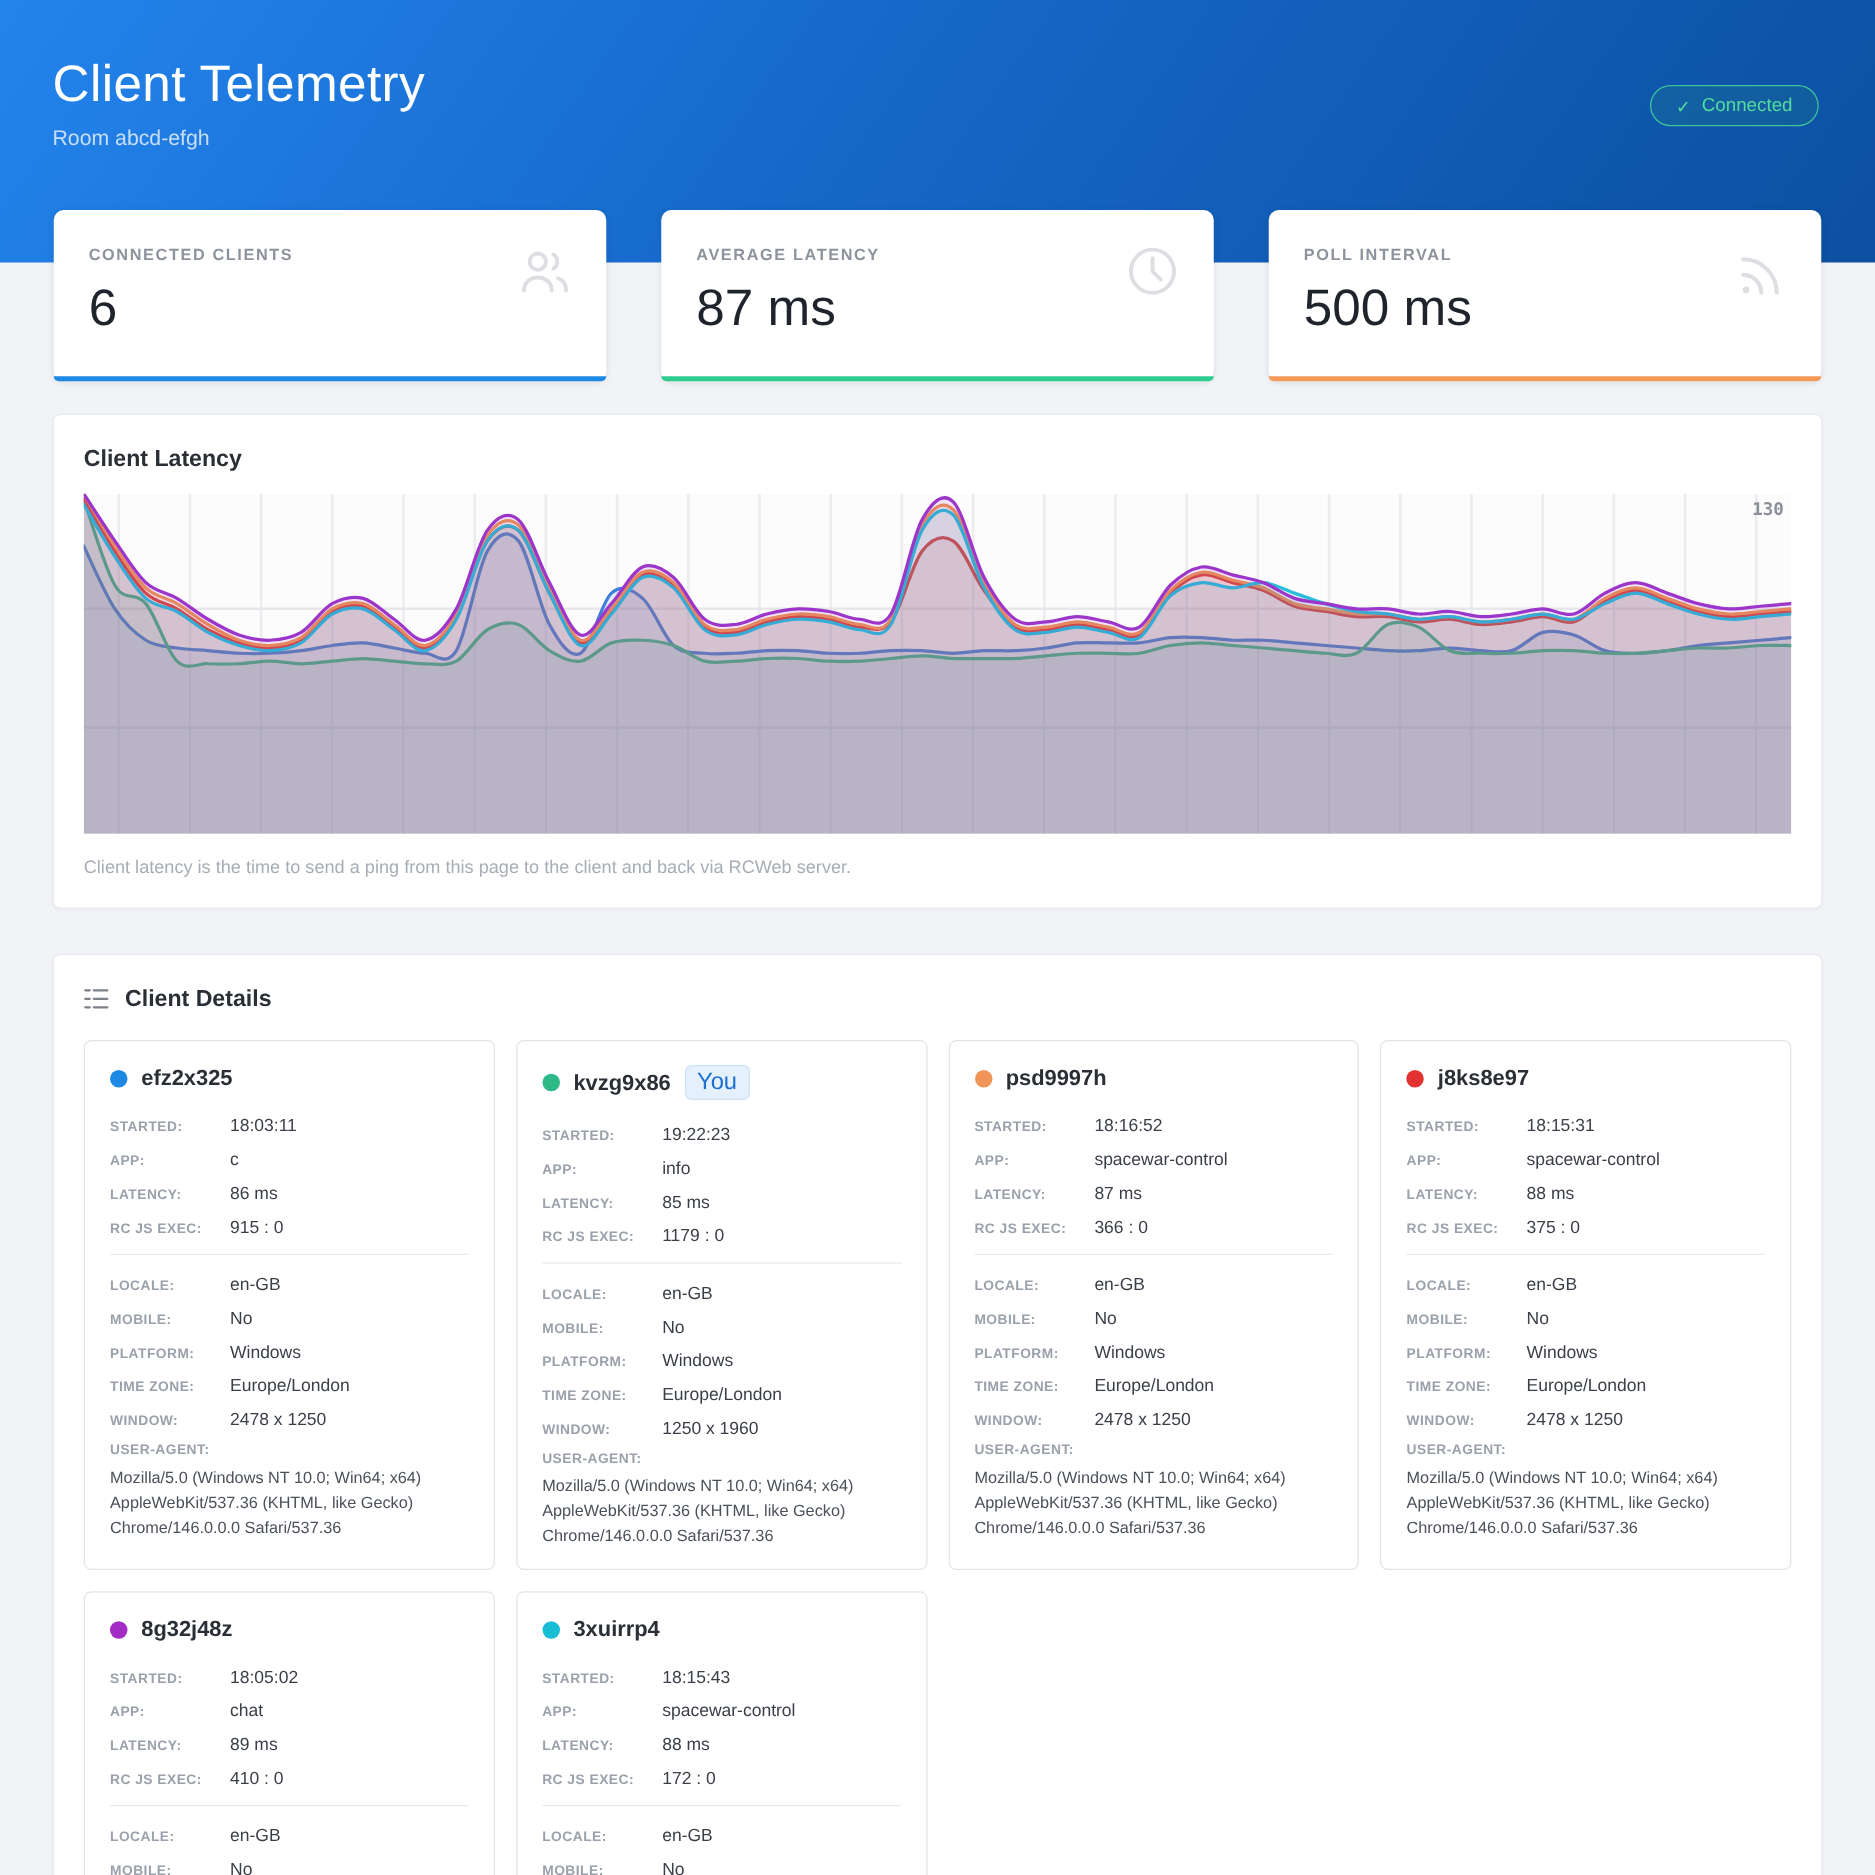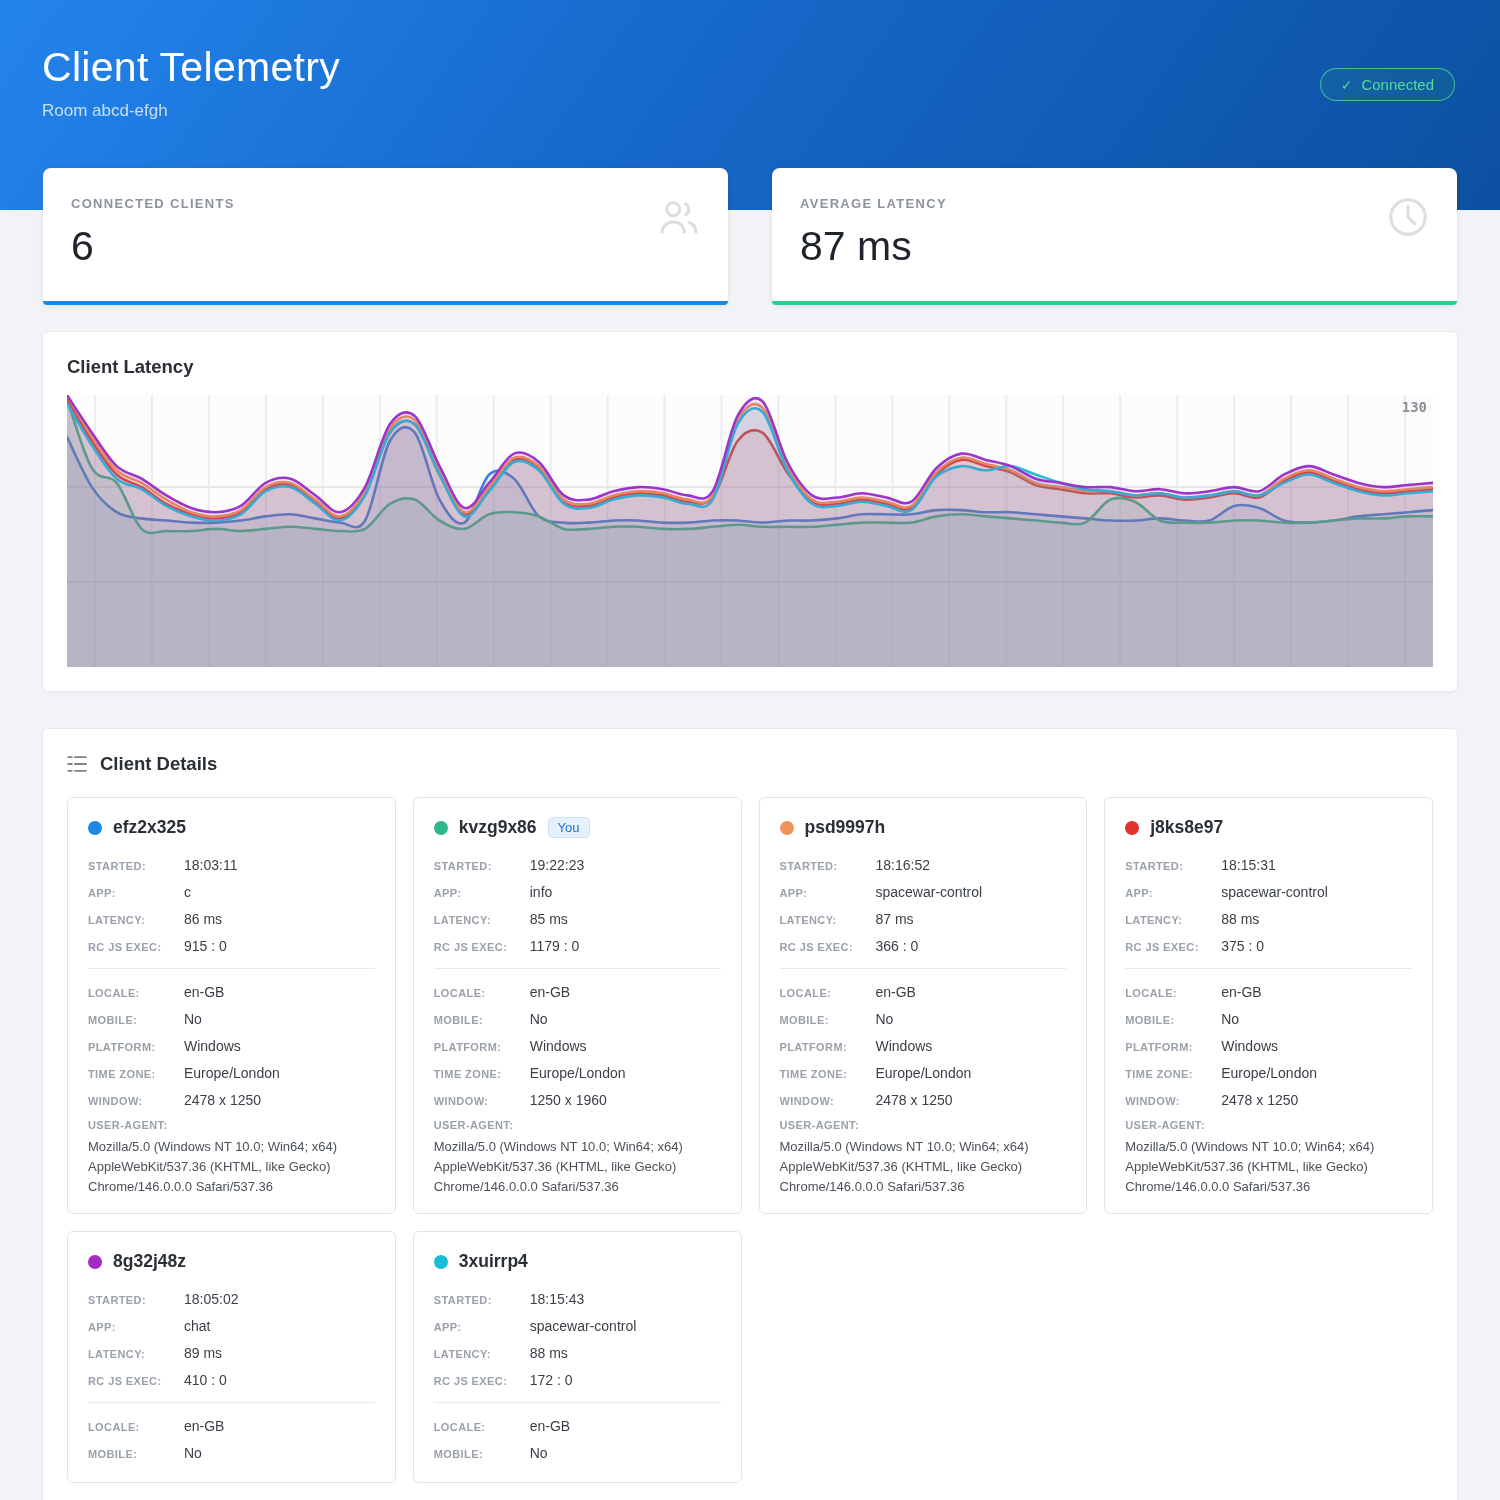--- a/index.html
+++ b/index.html
@@ -66,21 +66,21 @@
   .list-icon svg{ width:100%; height:100%; }
   .client-grid{ display:grid; grid-template-columns:repeat(4,1fr); gap:17px; margin-top:22px; }
   .client-card{
     border:1px solid #e1e4e9; border-radius:6px; background:#fff;
     padding:19px 20px 16px;
   }
   .client-head{ display:flex; align-items:center; gap:11px; margin-bottom:13px; }
   .dot{ width:14px; height:14px; border-radius:50%; flex:none; }
   .client-name{ font-size:17.5px; font-weight:700; color:#2a2e35; }
   .you-badge{
-    font-size:13px; color:#1d6fd1; background:#e4f0fc;
+    font-size:19px; color:#1d6fd1; background:#e4f0fc;
     border:1px solid #cfe3f8; border-radius:5px; padding:2px 9px;
   }
   .crow{ display:flex; align-items:baseline; padding:5.5px 0; }
   .crow-label{ width:96px; flex:none; font-size:11px; font-weight:700; color:#9aa1ab; letter-spacing:.4px; }
   .crow-value{ font-size:14px; color:#3a3f47; }
   .divider{ border:none; border-top:1px solid #e8eaee; margin:9px 0; }
   .ua-label{ font-size:11px; font-weight:700; color:#9aa1ab; letter-spacing:.4px; padding:6px 0 2px; }
   .ua-text{ font-size:13px; color:#4b5159; line-height:1.55; margin-top:4px; }
 </style>
 </head>
@@ -108,20 +108,31 @@
       </svg>
     </span>
   </div>
   <div class="stat-card" style="--accent:#2ecc8f">
     <div class="stat-label">AVERAGE LATENCY</div>
     <div class="stat-value">87 ms</div>
     <span class="stat-icon">
       <svg viewBox="0 0 24 24" fill="none" stroke="currentColor" stroke-width="1.6" stroke-linecap="round">
         <circle cx="12" cy="12" r="9"></circle>
           <path d="M12 6.5V12l3.5 3.5"></path>
+      </svg>
+    </span>
+  </div>
+  <div class="stat-card" style="--accent:#f59a58">
+    <div class="stat-label">POLL INTERVAL</div>
+    <div class="stat-value">500 ms</div>
+    <span class="stat-icon">
+      <svg viewBox="0 0 24 24" fill="none" stroke="currentColor" stroke-width="1.7" stroke-linecap="round">
+        <path d="M5 13.5a7.5 7.5 0 0 1 7.5 7.5"></path>
+          <path d="M5 7a14 14 0 0 1 14 14"></path>
+        <circle cx="6.2" cy="19.8" r="1.4" fill="currentColor" stroke="none"></circle>
       </svg>
     </span>
   </div>
 </div>
 
 <div class="panel">
   <div class="panel-title">Client Latency</div>
   <div class="chart-wrap">
     <svg id="latency-chart" preserveAspectRatio="none" viewBox="0 0 1367 272">
         <rect x="0" y="0" width="1367" height="272" fill="#fcfcfd"></rect>
@@ -159,20 +170,21 @@
         <path d="M0.0,4.2C4.1,11.2 16.6,33.5 24.9,46.0C33.1,58.6 41.4,71.8 49.7,79.5C58.0,87.2 66.3,87.2 74.6,92.1C82.8,96.9 91.1,104.3 99.4,108.8C107.7,113.3 116.0,116.8 124.3,119.3C132.6,121.7 140.8,123.8 149.1,123.4C157.4,123.1 165.7,122.1 174.0,117.2C182.3,112.3 190.6,98.7 198.8,94.2C207.1,89.6 215.4,87.9 223.7,90.0C232.0,92.1 240.3,101.1 248.5,106.7C256.8,112.3 265.1,124.8 273.4,123.4C281.7,122.1 290.0,112.6 298.3,98.3C306.5,84.0 314.8,49.2 323.1,37.7C331.4,26.2 339.7,22.3 348.0,29.3C356.2,36.3 364.5,64.5 372.8,79.5C381.1,94.5 389.4,116.8 397.7,119.3C406.0,121.7 414.2,103.2 422.5,94.2C430.8,85.1 439.1,68.3 447.4,64.9C455.7,61.4 464.0,66.3 472.2,73.2C480.5,80.2 488.8,100.4 497.1,106.7C505.4,113.0 513.7,111.6 521.9,110.9C530.2,110.2 538.5,104.6 546.8,102.5C555.1,100.4 563.4,98.7 571.7,98.3C579.9,98.0 588.2,99.0 596.5,100.4C604.8,101.8 613.1,106.4 621.4,106.7C629.6,107.1 637.9,112.6 646.2,102.5C654.5,92.4 662.8,56.8 671.1,46.0C679.4,35.2 687.6,32.4 695.9,37.7C704.2,42.9 712.5,65.9 720.8,77.4C729.1,88.9 737.4,101.5 745.6,106.7C753.9,111.9 762.2,109.1 770.5,108.8C778.8,108.5 787.1,104.6 795.3,104.6C803.6,104.6 811.9,107.4 820.2,108.8C828.5,110.2 836.8,117.9 845.1,113.0C853.3,108.1 861.6,87.5 869.9,79.5C878.2,71.5 886.5,66.3 894.8,64.9C903.0,63.5 911.3,69.0 919.6,71.1C927.9,73.2 936.2,74.3 944.5,77.4C952.8,80.6 961.0,87.2 969.3,90.0C977.6,92.8 985.9,92.8 994.2,94.2C1002.5,95.5 1010.8,97.6 1019.0,98.3C1027.3,99.0 1035.6,97.6 1043.9,98.3C1052.2,99.0 1060.5,102.2 1068.7,102.5C1077.0,102.9 1085.3,100.1 1093.6,100.4C1101.9,100.8 1110.2,104.3 1118.5,104.6C1126.7,105.0 1135.0,103.6 1143.3,102.5C1151.6,101.5 1159.9,98.3 1168.2,98.3C1176.4,98.3 1184.7,104.6 1193.0,102.5C1201.3,100.4 1209.6,90.0 1217.9,85.8C1226.2,81.6 1234.4,77.4 1242.7,77.4C1251.0,77.4 1259.3,83.0 1267.6,85.8C1275.9,88.6 1284.2,92.1 1292.4,94.2C1300.7,96.2 1309.0,98.0 1317.3,98.3C1325.6,98.7 1333.9,96.9 1342.1,96.2C1350.4,95.5 1362.9,94.5 1367.0,94.2" fill="none" stroke="#d6403c" stroke-width="2.6" stroke-linejoin="round" stroke-linecap="round"></path>
         <path d="M0.0,0.0C4.1,7.0 16.6,29.3 24.9,41.8C33.1,54.4 41.4,67.7 49.7,75.3C58.0,83.0 66.3,83.0 74.6,87.9C82.8,92.8 91.1,99.7 99.4,104.6C107.7,109.5 116.0,114.4 124.3,117.2C132.6,120.0 140.8,121.7 149.1,121.4C157.4,121.0 165.7,120.0 174.0,115.1C182.3,110.2 190.6,96.6 198.8,92.1C207.1,87.5 215.4,85.8 223.7,87.9C232.0,90.0 240.3,99.0 248.5,104.6C256.8,110.2 265.1,122.7 273.4,121.4C281.7,120.0 290.0,110.9 298.3,96.2C306.5,81.6 314.8,45.3 323.1,33.5C331.4,21.6 339.7,18.1 348.0,25.1C356.2,32.1 364.5,60.0 372.8,75.3C381.1,90.7 389.4,114.4 397.7,117.2C406.0,120.0 414.2,101.1 422.5,92.1C430.8,83.0 439.1,66.3 447.4,62.8C455.7,59.3 464.0,64.2 472.2,71.1C480.5,78.1 488.8,98.3 497.1,104.6C505.4,110.9 513.7,109.5 521.9,108.8C530.2,108.1 538.5,102.5 546.8,100.4C555.1,98.3 563.4,96.6 571.7,96.2C579.9,95.9 588.2,96.9 596.5,98.3C604.8,99.7 613.1,104.3 621.4,104.6C629.6,105.0 637.9,113.7 646.2,100.4C654.5,87.2 662.8,39.8 671.1,25.1C679.4,10.5 687.6,4.9 695.9,12.6C704.2,20.2 712.5,55.8 720.8,71.1C729.1,86.5 737.4,98.7 745.6,104.6C753.9,110.5 762.2,107.1 770.5,106.7C778.8,106.4 787.1,102.5 795.3,102.5C803.6,102.5 811.9,105.3 820.2,106.7C828.5,108.1 836.8,115.8 845.1,110.9C853.3,106.0 861.6,85.4 869.9,77.4C878.2,69.4 886.5,64.2 894.8,62.8C903.0,61.4 911.3,67.0 919.6,69.0C927.9,71.1 936.2,72.2 944.5,75.3C952.8,78.5 961.0,85.1 969.3,87.9C977.6,90.7 985.9,90.7 994.2,92.1C1002.5,93.5 1010.8,95.5 1019.0,96.2C1027.3,96.9 1035.6,95.5 1043.9,96.2C1052.2,96.9 1060.5,100.1 1068.7,100.4C1077.0,100.8 1085.3,98.0 1093.6,98.3C1101.9,98.7 1110.2,102.2 1118.5,102.5C1126.7,102.9 1135.0,101.5 1143.3,100.4C1151.6,99.4 1159.9,96.2 1168.2,96.2C1176.4,96.2 1184.7,102.5 1193.0,100.4C1201.3,98.3 1209.6,87.9 1217.9,83.7C1226.2,79.5 1234.4,75.3 1242.7,75.3C1251.0,75.3 1259.3,80.9 1267.6,83.7C1275.9,86.5 1284.2,90.0 1292.4,92.1C1300.7,94.2 1309.0,95.9 1317.3,96.2C1325.6,96.6 1333.9,94.9 1342.1,94.2C1350.4,93.5 1362.9,92.4 1367.0,92.1 L1367,272 L0,272 Z" fill="#ef9455" fill-opacity="0.12" stroke="none"></path>
         <path d="M0.0,0.0C4.1,7.0 16.6,29.3 24.9,41.8C33.1,54.4 41.4,67.7 49.7,75.3C58.0,83.0 66.3,83.0 74.6,87.9C82.8,92.8 91.1,99.7 99.4,104.6C107.7,109.5 116.0,114.4 124.3,117.2C132.6,120.0 140.8,121.7 149.1,121.4C157.4,121.0 165.7,120.0 174.0,115.1C182.3,110.2 190.6,96.6 198.8,92.1C207.1,87.5 215.4,85.8 223.7,87.9C232.0,90.0 240.3,99.0 248.5,104.6C256.8,110.2 265.1,122.7 273.4,121.4C281.7,120.0 290.0,110.9 298.3,96.2C306.5,81.6 314.8,45.3 323.1,33.5C331.4,21.6 339.7,18.1 348.0,25.1C356.2,32.1 364.5,60.0 372.8,75.3C381.1,90.7 389.4,114.4 397.7,117.2C406.0,120.0 414.2,101.1 422.5,92.1C430.8,83.0 439.1,66.3 447.4,62.8C455.7,59.3 464.0,64.2 472.2,71.1C480.5,78.1 488.8,98.3 497.1,104.6C505.4,110.9 513.7,109.5 521.9,108.8C530.2,108.1 538.5,102.5 546.8,100.4C555.1,98.3 563.4,96.6 571.7,96.2C579.9,95.9 588.2,96.9 596.5,98.3C604.8,99.7 613.1,104.3 621.4,104.6C629.6,105.0 637.9,113.7 646.2,100.4C654.5,87.2 662.8,39.8 671.1,25.1C679.4,10.5 687.6,4.9 695.9,12.6C704.2,20.2 712.5,55.8 720.8,71.1C729.1,86.5 737.4,98.7 745.6,104.6C753.9,110.5 762.2,107.1 770.5,106.7C778.8,106.4 787.1,102.5 795.3,102.5C803.6,102.5 811.9,105.3 820.2,106.7C828.5,108.1 836.8,115.8 845.1,110.9C853.3,106.0 861.6,85.4 869.9,77.4C878.2,69.4 886.5,64.2 894.8,62.8C903.0,61.4 911.3,67.0 919.6,69.0C927.9,71.1 936.2,72.2 944.5,75.3C952.8,78.5 961.0,85.1 969.3,87.9C977.6,90.7 985.9,90.7 994.2,92.1C1002.5,93.5 1010.8,95.5 1019.0,96.2C1027.3,96.9 1035.6,95.5 1043.9,96.2C1052.2,96.9 1060.5,100.1 1068.7,100.4C1077.0,100.8 1085.3,98.0 1093.6,98.3C1101.9,98.7 1110.2,102.2 1118.5,102.5C1126.7,102.9 1135.0,101.5 1143.3,100.4C1151.6,99.4 1159.9,96.2 1168.2,96.2C1176.4,96.2 1184.7,102.5 1193.0,100.4C1201.3,98.3 1209.6,87.9 1217.9,83.7C1226.2,79.5 1234.4,75.3 1242.7,75.3C1251.0,75.3 1259.3,80.9 1267.6,83.7C1275.9,86.5 1284.2,90.0 1292.4,92.1C1300.7,94.2 1309.0,95.9 1317.3,96.2C1325.6,96.6 1333.9,94.9 1342.1,94.2C1350.4,93.5 1362.9,92.4 1367.0,92.1" fill="none" stroke="#ef9455" stroke-width="2.6" stroke-linejoin="round" stroke-linecap="round"></path>
         <path d="M0.0,8.4C4.1,15.3 16.6,37.7 24.9,50.2C33.1,62.8 41.4,76.4 49.7,83.7C58.0,91.0 66.3,89.6 74.6,94.2C82.8,98.7 91.1,106.4 99.4,110.9C107.7,115.4 116.0,118.9 124.3,121.4C132.6,123.8 140.8,125.9 149.1,125.5C157.4,125.2 165.7,124.1 174.0,119.3C182.3,114.4 190.6,100.8 198.8,96.2C207.1,91.7 215.4,90.0 223.7,92.1C232.0,94.2 240.3,103.2 248.5,108.8C256.8,114.4 265.1,126.9 273.4,125.5C281.7,124.1 290.0,115.1 298.3,100.4C306.5,85.8 314.8,49.5 323.1,37.7C331.4,25.8 339.7,22.3 348.0,29.3C356.2,36.3 364.5,64.2 372.8,79.5C381.1,94.9 389.4,118.6 397.7,121.4C406.0,124.1 414.2,105.3 422.5,96.2C430.8,87.2 439.1,70.4 447.4,67.0C455.7,63.5 464.0,68.3 472.2,75.3C480.5,82.3 488.8,102.5 497.1,108.8C505.4,115.1 513.7,113.7 521.9,113.0C530.2,112.3 538.5,106.7 546.8,104.6C555.1,102.5 563.4,100.8 571.7,100.4C579.9,100.1 588.2,101.1 596.5,102.5C604.8,103.9 613.1,108.5 621.4,108.8C629.6,109.1 637.9,117.9 646.2,104.6C654.5,91.4 662.8,43.9 671.1,29.3C679.4,14.6 687.6,9.1 695.9,16.7C704.2,24.4 712.5,60.0 720.8,75.3C729.1,90.7 737.4,102.9 745.6,108.8C753.9,114.7 762.2,111.2 770.5,110.9C778.8,110.5 787.1,106.7 795.3,106.7C803.6,106.7 811.9,109.5 820.2,110.9C828.5,112.3 836.8,120.0 845.1,115.1C853.3,110.2 861.6,88.9 869.9,81.6C878.2,74.3 886.5,72.2 894.8,71.1C903.0,70.1 911.3,75.3 919.6,75.3C927.9,75.3 936.2,70.4 944.5,71.1C952.8,71.8 961.0,76.7 969.3,79.5C977.6,82.3 985.9,85.4 994.2,87.9C1002.5,90.3 1010.8,92.8 1019.0,94.2C1027.3,95.5 1035.6,95.2 1043.9,96.2C1052.2,97.3 1060.5,100.1 1068.7,100.4C1077.0,100.8 1085.3,98.0 1093.6,98.3C1101.9,98.7 1110.2,102.2 1118.5,102.5C1126.7,102.9 1135.0,101.5 1143.3,100.4C1151.6,99.4 1159.9,96.2 1168.2,96.2C1176.4,96.2 1184.7,101.8 1193.0,100.4C1201.3,99.0 1209.6,91.4 1217.9,87.9C1226.2,84.4 1234.4,79.5 1242.7,79.5C1251.0,79.5 1259.3,85.1 1267.6,87.9C1275.9,90.7 1284.2,94.2 1292.4,96.2C1300.7,98.3 1309.0,100.1 1317.3,100.4C1325.6,100.8 1333.9,99.0 1342.1,98.3C1350.4,97.6 1362.9,96.6 1367.0,96.2 L1367,272 L0,272 Z" fill="#27bcd8" fill-opacity="0.12" stroke="none"></path>
         <path d="M0.0,8.4C4.1,15.3 16.6,37.7 24.9,50.2C33.1,62.8 41.4,76.4 49.7,83.7C58.0,91.0 66.3,89.6 74.6,94.2C82.8,98.7 91.1,106.4 99.4,110.9C107.7,115.4 116.0,118.9 124.3,121.4C132.6,123.8 140.8,125.9 149.1,125.5C157.4,125.2 165.7,124.1 174.0,119.3C182.3,114.4 190.6,100.8 198.8,96.2C207.1,91.7 215.4,90.0 223.7,92.1C232.0,94.2 240.3,103.2 248.5,108.8C256.8,114.4 265.1,126.9 273.4,125.5C281.7,124.1 290.0,115.1 298.3,100.4C306.5,85.8 314.8,49.5 323.1,37.7C331.4,25.8 339.7,22.3 348.0,29.3C356.2,36.3 364.5,64.2 372.8,79.5C381.1,94.9 389.4,118.6 397.7,121.4C406.0,124.1 414.2,105.3 422.5,96.2C430.8,87.2 439.1,70.4 447.4,67.0C455.7,63.5 464.0,68.3 472.2,75.3C480.5,82.3 488.8,102.5 497.1,108.8C505.4,115.1 513.7,113.7 521.9,113.0C530.2,112.3 538.5,106.7 546.8,104.6C555.1,102.5 563.4,100.8 571.7,100.4C579.9,100.1 588.2,101.1 596.5,102.5C604.8,103.9 613.1,108.5 621.4,108.8C629.6,109.1 637.9,117.9 646.2,104.6C654.5,91.4 662.8,43.9 671.1,29.3C679.4,14.6 687.6,9.1 695.9,16.7C704.2,24.4 712.5,60.0 720.8,75.3C729.1,90.7 737.4,102.9 745.6,108.8C753.9,114.7 762.2,111.2 770.5,110.9C778.8,110.5 787.1,106.7 795.3,106.7C803.6,106.7 811.9,109.5 820.2,110.9C828.5,112.3 836.8,120.0 845.1,115.1C853.3,110.2 861.6,88.9 869.9,81.6C878.2,74.3 886.5,72.2 894.8,71.1C903.0,70.1 911.3,75.3 919.6,75.3C927.9,75.3 936.2,70.4 944.5,71.1C952.8,71.8 961.0,76.7 969.3,79.5C977.6,82.3 985.9,85.4 994.2,87.9C1002.5,90.3 1010.8,92.8 1019.0,94.2C1027.3,95.5 1035.6,95.2 1043.9,96.2C1052.2,97.3 1060.5,100.1 1068.7,100.4C1077.0,100.8 1085.3,98.0 1093.6,98.3C1101.9,98.7 1110.2,102.2 1118.5,102.5C1126.7,102.9 1135.0,101.5 1143.3,100.4C1151.6,99.4 1159.9,96.2 1168.2,96.2C1176.4,96.2 1184.7,101.8 1193.0,100.4C1201.3,99.0 1209.6,91.4 1217.9,87.9C1226.2,84.4 1234.4,79.5 1242.7,79.5C1251.0,79.5 1259.3,85.1 1267.6,87.9C1275.9,90.7 1284.2,94.2 1292.4,96.2C1300.7,98.3 1309.0,100.1 1317.3,100.4C1325.6,100.8 1333.9,99.0 1342.1,98.3C1350.4,97.6 1362.9,96.6 1367.0,96.2" fill="none" stroke="#27bcd8" stroke-width="2.6" stroke-linejoin="round" stroke-linecap="round"></path>
         <path d="M0.0,0.0C4.1,6.3 16.6,25.8 24.9,37.7C33.1,49.5 41.4,63.5 49.7,71.1C58.0,78.8 66.3,78.8 74.6,83.7C82.8,88.6 91.1,95.5 99.4,100.4C107.7,105.3 116.0,110.2 124.3,113.0C132.6,115.8 140.8,117.5 149.1,117.2C157.4,116.8 165.7,115.8 174.0,110.9C182.3,106.0 190.6,92.4 198.8,87.9C207.1,83.3 215.4,81.6 223.7,83.7C232.0,85.8 240.3,94.9 248.5,100.4C256.8,106.0 265.1,118.6 273.4,117.2C281.7,115.8 290.0,106.7 298.3,92.1C306.5,77.4 314.8,41.1 323.1,29.3C331.4,17.4 339.7,13.9 348.0,20.9C356.2,27.9 364.5,55.8 372.8,71.1C381.1,86.5 389.4,110.2 397.7,113.0C406.0,115.8 414.2,96.9 422.5,87.9C430.8,78.8 439.1,62.1 447.4,58.6C455.7,55.1 464.0,60.0 472.2,67.0C480.5,73.9 488.8,94.2 497.1,100.4C505.4,106.7 513.7,105.3 521.9,104.6C530.2,103.9 538.5,98.3 546.8,96.2C555.1,94.2 563.4,92.4 571.7,92.1C579.9,91.7 588.2,92.8 596.5,94.2C604.8,95.5 613.1,100.1 621.4,100.4C629.6,100.8 637.9,109.5 646.2,96.2C654.5,83.0 662.8,35.9 671.1,20.9C679.4,5.9 687.6,-1.4 695.9,6.3C704.2,13.9 712.5,51.3 720.8,67.0C729.1,82.6 737.4,94.5 745.6,100.4C753.9,106.4 762.2,102.9 770.5,102.5C778.8,102.2 787.1,98.3 795.3,98.3C803.6,98.3 811.9,101.1 820.2,102.5C828.5,103.9 836.8,111.6 845.1,106.7C853.3,101.8 861.6,81.3 869.9,73.2C878.2,65.2 886.5,60.0 894.8,58.6C903.0,57.2 911.3,62.8 919.6,64.9C927.9,67.0 936.2,68.0 944.5,71.1C952.8,74.3 961.0,80.9 969.3,83.7C977.6,86.5 985.9,86.5 994.2,87.9C1002.5,89.3 1010.8,91.4 1019.0,92.1C1027.3,92.8 1035.6,91.4 1043.9,92.1C1052.2,92.8 1060.5,95.9 1068.7,96.2C1077.0,96.6 1085.3,93.8 1093.6,94.2C1101.9,94.5 1110.2,98.0 1118.5,98.3C1126.7,98.7 1135.0,97.3 1143.3,96.2C1151.6,95.2 1159.9,92.1 1168.2,92.1C1176.4,92.1 1184.7,98.3 1193.0,96.2C1201.3,94.2 1209.6,83.7 1217.9,79.5C1226.2,75.3 1234.4,71.1 1242.7,71.1C1251.0,71.1 1259.3,76.7 1267.6,79.5C1275.9,82.3 1284.2,85.8 1292.4,87.9C1300.7,90.0 1309.0,91.7 1317.3,92.1C1325.6,92.4 1333.9,90.7 1342.1,90.0C1350.4,89.3 1362.9,88.2 1367.0,87.9 L1367,272 L0,272 Z" fill="#9c35c9" fill-opacity="0.12" stroke="none"></path>
         <path d="M0.0,0.0C4.1,6.3 16.6,25.8 24.9,37.7C33.1,49.5 41.4,63.5 49.7,71.1C58.0,78.8 66.3,78.8 74.6,83.7C82.8,88.6 91.1,95.5 99.4,100.4C107.7,105.3 116.0,110.2 124.3,113.0C132.6,115.8 140.8,117.5 149.1,117.2C157.4,116.8 165.7,115.8 174.0,110.9C182.3,106.0 190.6,92.4 198.8,87.9C207.1,83.3 215.4,81.6 223.7,83.7C232.0,85.8 240.3,94.9 248.5,100.4C256.8,106.0 265.1,118.6 273.4,117.2C281.7,115.8 290.0,106.7 298.3,92.1C306.5,77.4 314.8,41.1 323.1,29.3C331.4,17.4 339.7,13.9 348.0,20.9C356.2,27.9 364.5,55.8 372.8,71.1C381.1,86.5 389.4,110.2 397.7,113.0C406.0,115.8 414.2,96.9 422.5,87.9C430.8,78.8 439.1,62.1 447.4,58.6C455.7,55.1 464.0,60.0 472.2,67.0C480.5,73.9 488.8,94.2 497.1,100.4C505.4,106.7 513.7,105.3 521.9,104.6C530.2,103.9 538.5,98.3 546.8,96.2C555.1,94.2 563.4,92.4 571.7,92.1C579.9,91.7 588.2,92.8 596.5,94.2C604.8,95.5 613.1,100.1 621.4,100.4C629.6,100.8 637.9,109.5 646.2,96.2C654.5,83.0 662.8,35.9 671.1,20.9C679.4,5.9 687.6,-1.4 695.9,6.3C704.2,13.9 712.5,51.3 720.8,67.0C729.1,82.6 737.4,94.5 745.6,100.4C753.9,106.4 762.2,102.9 770.5,102.5C778.8,102.2 787.1,98.3 795.3,98.3C803.6,98.3 811.9,101.1 820.2,102.5C828.5,103.9 836.8,111.6 845.1,106.7C853.3,101.8 861.6,81.3 869.9,73.2C878.2,65.2 886.5,60.0 894.8,58.6C903.0,57.2 911.3,62.8 919.6,64.9C927.9,67.0 936.2,68.0 944.5,71.1C952.8,74.3 961.0,80.9 969.3,83.7C977.6,86.5 985.9,86.5 994.2,87.9C1002.5,89.3 1010.8,91.4 1019.0,92.1C1027.3,92.8 1035.6,91.4 1043.9,92.1C1052.2,92.8 1060.5,95.9 1068.7,96.2C1077.0,96.6 1085.3,93.8 1093.6,94.2C1101.9,94.5 1110.2,98.0 1118.5,98.3C1126.7,98.7 1135.0,97.3 1143.3,96.2C1151.6,95.2 1159.9,92.1 1168.2,92.1C1176.4,92.1 1184.7,98.3 1193.0,96.2C1201.3,94.2 1209.6,83.7 1217.9,79.5C1226.2,75.3 1234.4,71.1 1242.7,71.1C1251.0,71.1 1259.3,76.7 1267.6,79.5C1275.9,82.3 1284.2,85.8 1292.4,87.9C1300.7,90.0 1309.0,91.7 1317.3,92.1C1325.6,92.4 1333.9,90.7 1342.1,90.0C1350.4,89.3 1362.9,88.2 1367.0,87.9" fill="none" stroke="#9c35c9" stroke-width="2.6" stroke-linejoin="round" stroke-linecap="round"></path>
         <text x="1361" y="17" text-anchor="end" font-family="'DejaVu Sans Mono',monospace" font-size="14" fill="#8a8f98">130</text>
       </svg>
   </div>
+  <div class="chart-caption">Client latency is the time to send a ping from this page to the client and back via RCWeb server.</div>
 </div>
 
 <div class="panel details">
   <div class="details-head">
     <span class="list-icon">
       <svg viewBox="0 0 20 18" fill="none" stroke="currentColor" stroke-width="1.8" stroke-linecap="round">
         <path d="M1.2 2.2h3.6M1.2 9h3.6M1.2 15.8h3.6"></path>
         <path d="M8 2.2h11M8 9h11M8 15.8h11"></path>
       </svg>
     </span>

